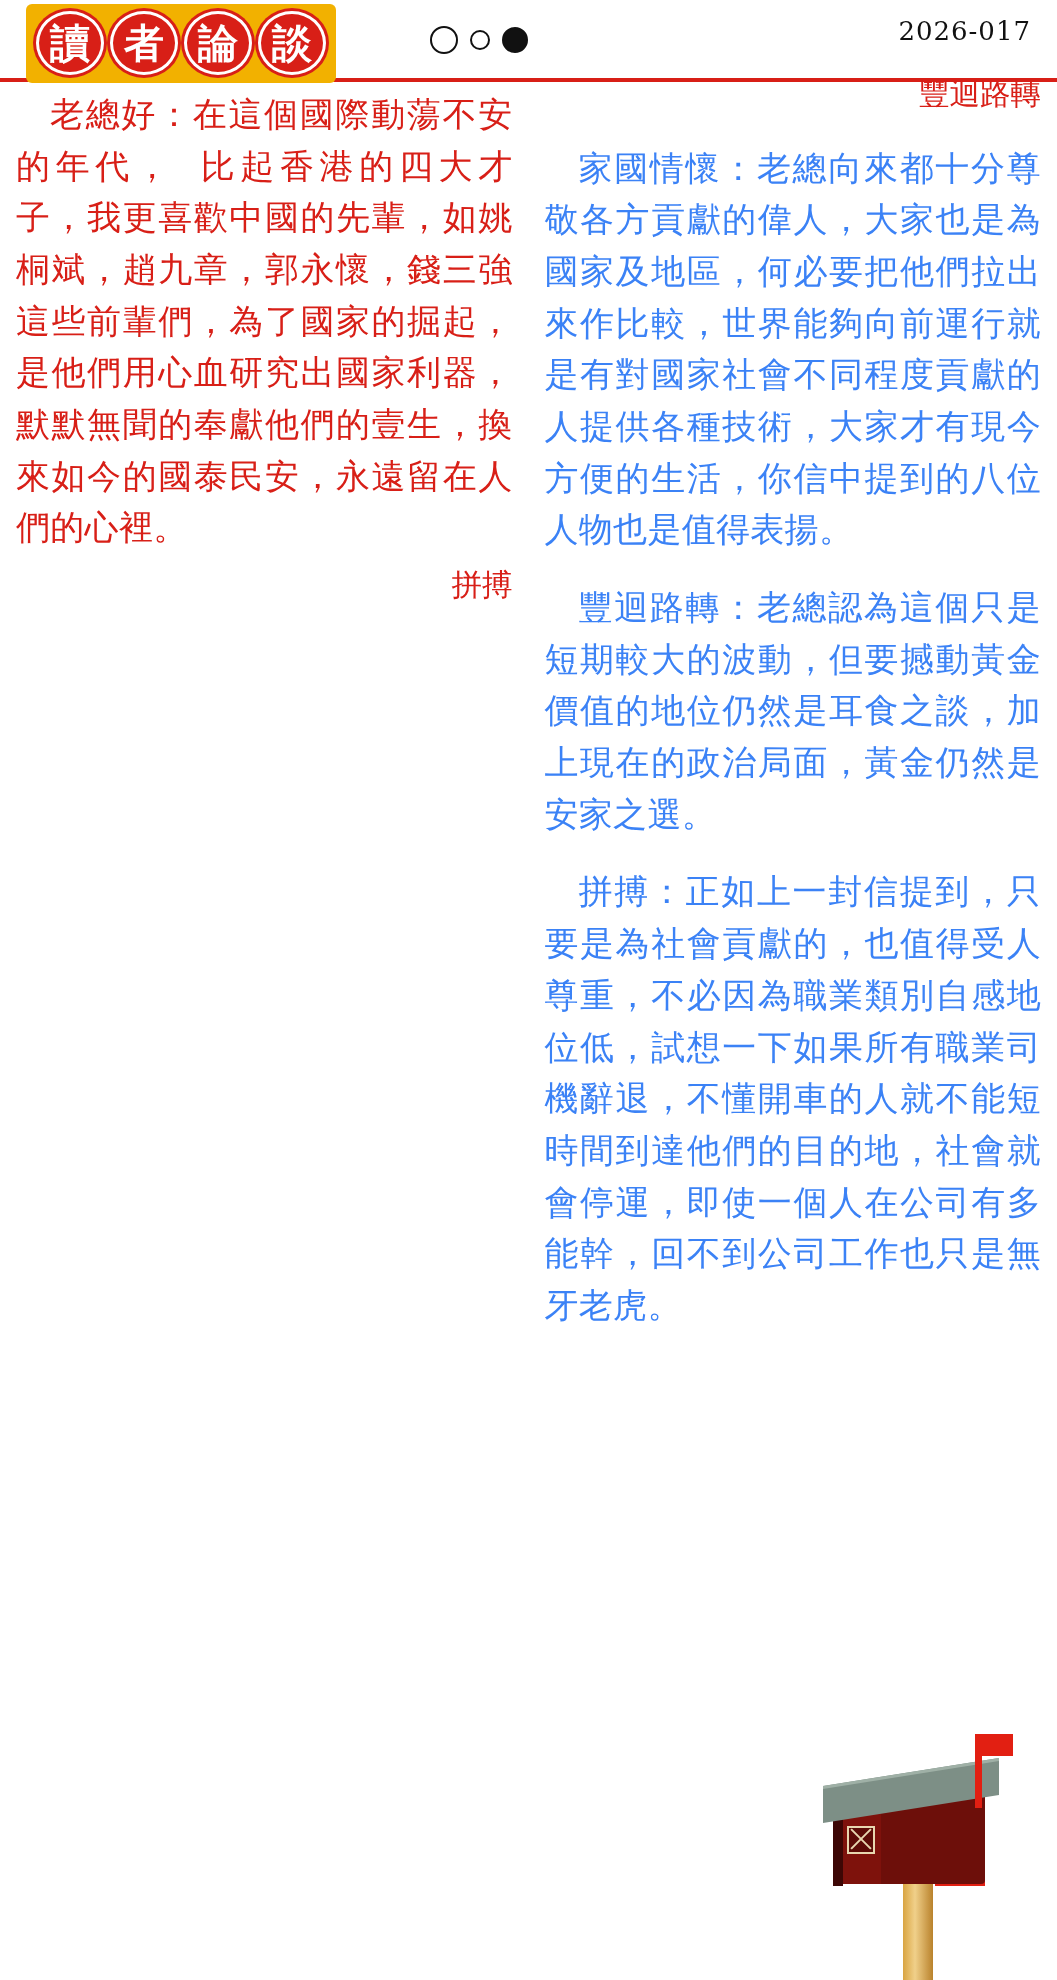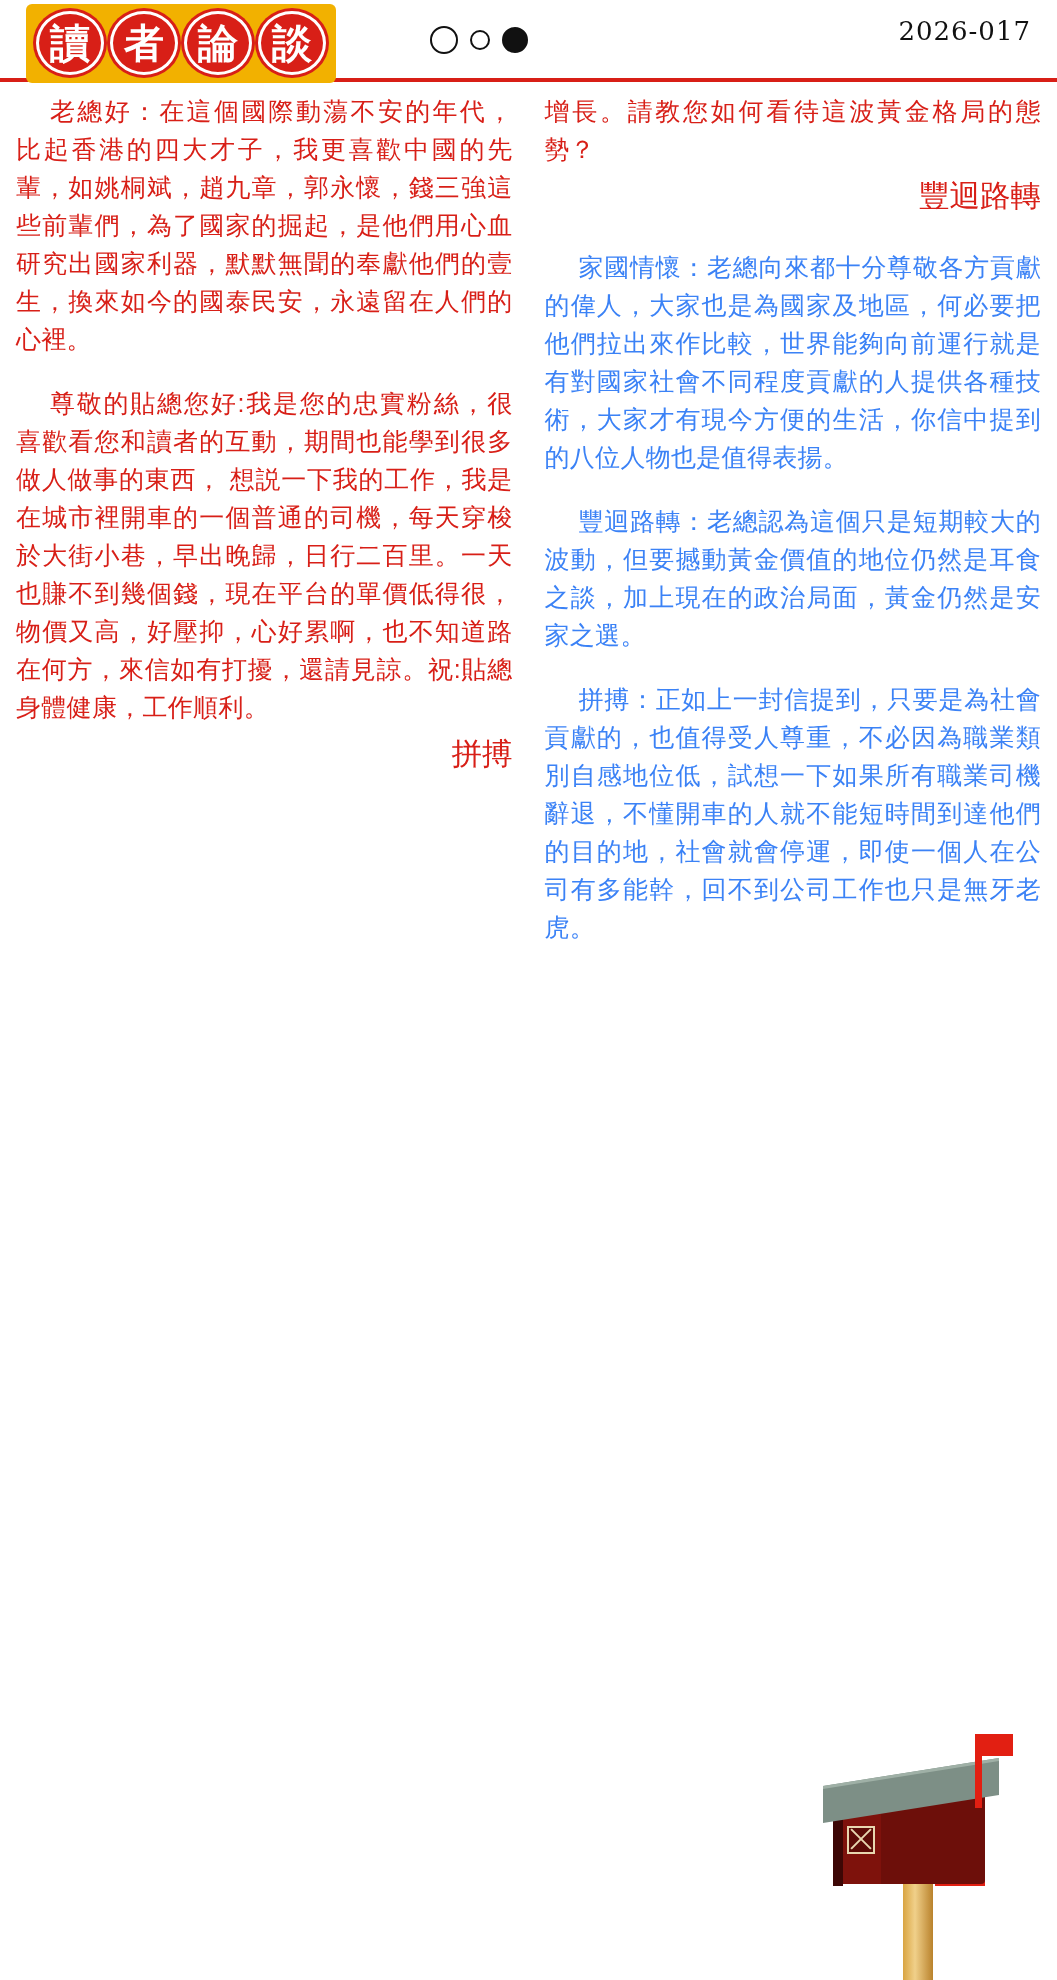--- a/index.html
+++ b/index.html
@@ -84,26 +84,26 @@
   }
   .col {
     width: 50%;
     box-sizing: border-box;
     position: relative;
   }
   .col.left { padding-right: 16px; }
   .col.right { padding-left: 16px; }
 
   .letter, .reply {
-    font-size: 25px;
+    font-size: 34px;
     line-height: 1.52;
     text-align: justify;
     text-justify: inter-character;
     margin: 0 0 26px 0;
-    font-family: Liberation Sans, sans-serif;
+    font-family: Liberation Mono, monospace;
     letter-spacing: 0.3px;
   }
   .letter { color: #d81f17; text-indent: 34px; }
   .reply  { color: #3b82f6; text-indent: 34px; }
 
   .signature {
     font-size: 30.5px;
     line-height: 1.5;
     text-align: right;
     margin: -18px 0 26px 0;
@@ -223,27 +223,25 @@
     <span class="dot d3"></span>
   </div>
   <div class="issue">2026-017</div>
 </div>
 
 <div class="columns">
 
   <div class="col left">
     <p class="letter">老總好：在這個國際動蕩不安的年代， 比起香港的四大才子，我更喜歡中國的先輩，如姚桐斌，趙九章，郭永懷，錢三強這些前輩們，為了國家的掘起，是他們用心血研究出國家利器，默默無聞的奉獻他們的壹生，換來如今的國泰民安，永遠留在人們的心裡。</p>
 
-    <p class="letter">尊敬的貼總您好:我是您的忠實粉絲，很喜歡看您和讀者的互動，期間也能學到很多做人做事的東西， 想説一下我的工作，我是在城市裡開車的一個普通的司機，每天穿梭於大街小巷，早出晚歸，日行二百里。一天也賺不到幾個錢，現在平台的單價低得很，物價又高，好壓抑，心好累啊，也不知道路在何方，來信如有打擾，還請見諒。祝:貼總身體健康，工作順利。</p>
     <div class="signature">拼搏</div>
 
   </div>
 
   <div class="col right">
-    <p class="letter cont">增長。請教您如何看待這波黃金格局的態勢？</p>
     <div class="signature">豐迴路轉</div>
 
     <p class="reply">家國情懷：老總向來都十分尊敬各方貢獻的偉人，大家也是為國家及地區，何必要把他們拉出來作比較，世界能夠向前運行就是有對國家社會不同程度貢獻的人提供各種技術，大家才有現今方便的生活，你信中提到的八位人物也是值得表揚。</p>
     <p class="reply">豐迴路轉：老總認為這個只是短期較大的波動，但要撼動黃金價值的地位仍然是耳食之談，加上現在的政治局面，黃金仍然是安家之選。</p>
     <p class="reply">拼搏：正如上一封信提到，只要是為社會貢獻的，也值得受人尊重，不必因為職業類別自感地位低，試想一下如果所有職業司機辭退，不懂開車的人就不能短時間到達他們的目的地，社會就會停運，即使一個人在公司有多能幹，回不到公司工作也只是無牙老虎。</p>
 
     <div class="mailbox">
       <div class="mb-post"></div>
       <div class="mb-red"></div>
       <div class="mb-body"></div>

